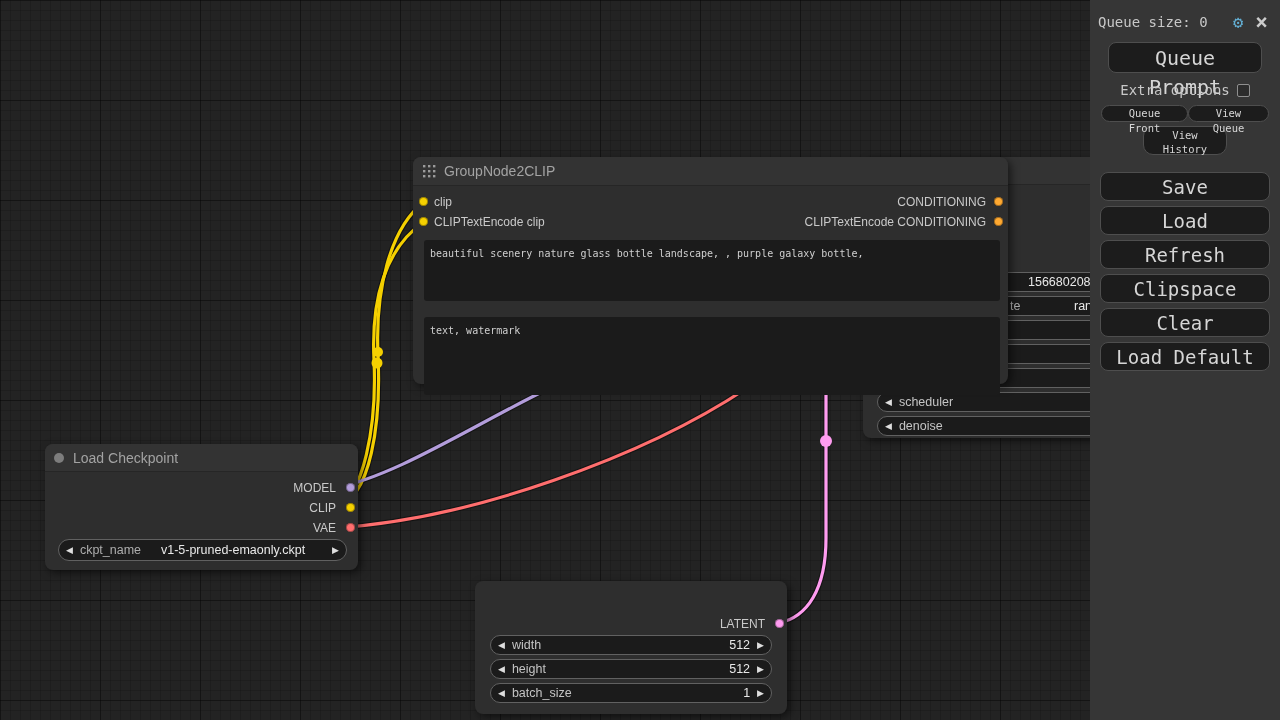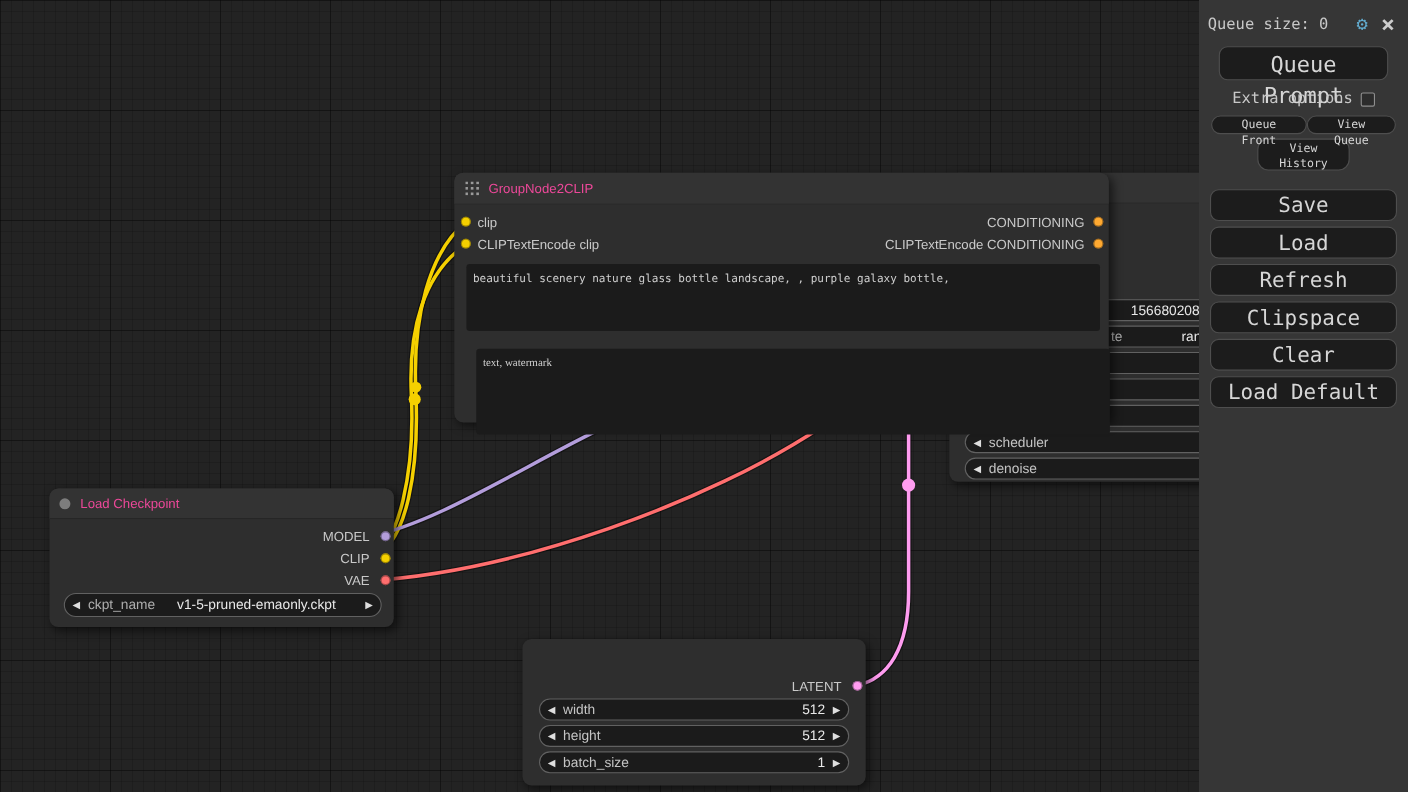--- a/index.html
+++ b/index.html
@@ -17,21 +17,21 @@
 
   
   #wires{position:absolute;inset:0;z-index:1;pointer-events:none;}
 
   
   .node{position:absolute;background:#2e2e2e;border-radius:8px;
     box-shadow:3px 3px 9px rgba(0,0,0,.55);color:#c9c9c9;}
   .ntitle{position:absolute;left:0;top:0;right:0;height:27px;background:#333;
     border-radius:8px 8px 0 0;border-bottom:1px solid #262626;
     display:flex;align-items:center;}
-  .ntitle .ttext{font-size:12px;color:#ec4899;white-space:nowrap;text-align:right;}
+  .ntitle .ttext{font-size:14px;color:#a3a3a3;white-space:nowrap;text-align:right;}
   .tdot{width:10px;height:10px;border-radius:50%;background:#7d7d7d;margin:0 9px 0 9px;flex:none;}
   .gicon{margin:0 8px 0 10px;flex:none;display:flex;}
   .pdot{position:absolute;width:9px;height:9px;border-radius:50%;
     box-shadow:inset 0 0 0 1px rgba(0,0,0,.35);}
   .plabel{position:absolute;font-size:12px;color:#c9c9c9;white-space:nowrap;}
   .plabel.r{text-align:left;}
 
   .pill{position:absolute;height:20px;background:#1b1b1b;border:1px solid #616161;
     border-radius:11px;display:flex;align-items:center;box-sizing:border-box;
     font-size:12.5px;overflow:hidden;white-space:nowrap;}
@@ -178,21 +178,21 @@
     </div>
     <span class="pdot" style="left: 6px; top: 40px; background: rgb(245, 208, 0);"></span>
     <span class="plabel" style="left:21px;top:38px">clip</span>
     <span class="pdot" style="left: 6px; top: 60px; background: rgb(245, 208, 0);"></span>
     <span class="plabel" style="left:21px;top:58px">CLIPTextEncode clip</span>
     <span class="plabel r" style="right:22px;top:38px">CONDITIONING</span>
     <span class="pdot" style="left: 581px; top: 40px; background: rgb(255, 169, 49);"></span>
     <span class="plabel r" style="right:22px;top:58px">CLIPTextEncode CONDITIONING</span>
     <span class="pdot" style="left: 581px; top: 60px; background: rgb(255, 169, 49);"></span>
     <textarea class="ta" style="left: 11px; top: 83px; width: 576px; height: 61px;" spellcheck="false">beautiful scenery nature glass bottle landscape, , purple galaxy bottle,</textarea>
-    <textarea class="ta" style="left: 20px; top: 160px; width: 576px; height: 78px; font-family: Liberation Serif, serif;" spellcheck="false">text, watermark</textarea>
+    <textarea class="ta" style="left: 11px; top: 160px; width: 576px; height: 78px;" spellcheck="false">text, watermark</textarea>
   </div>
 
   <div id="sidebar">
     <div class="sb-head">
       <span class="sb-queue"><span>Queue size:</span> <span>0</span></span>
       <span class="sb-gear">⚙</span>
       <span class="sb-close">×</span>
     </div>
     <button class="btn btn-big">Queue Prompt</button>
     <div class="sb-extra">

